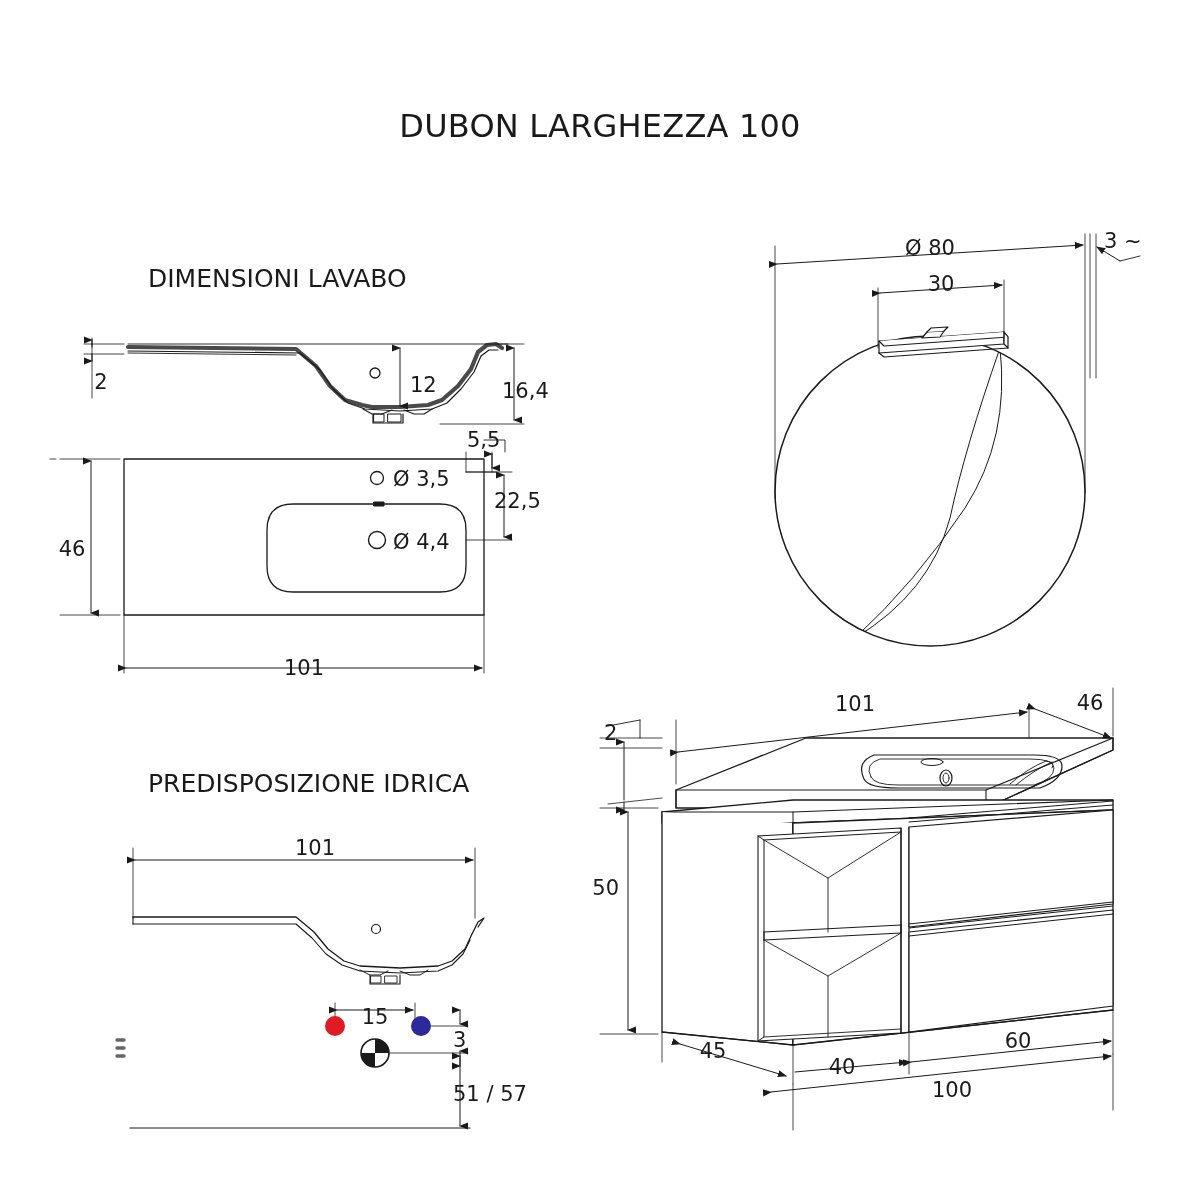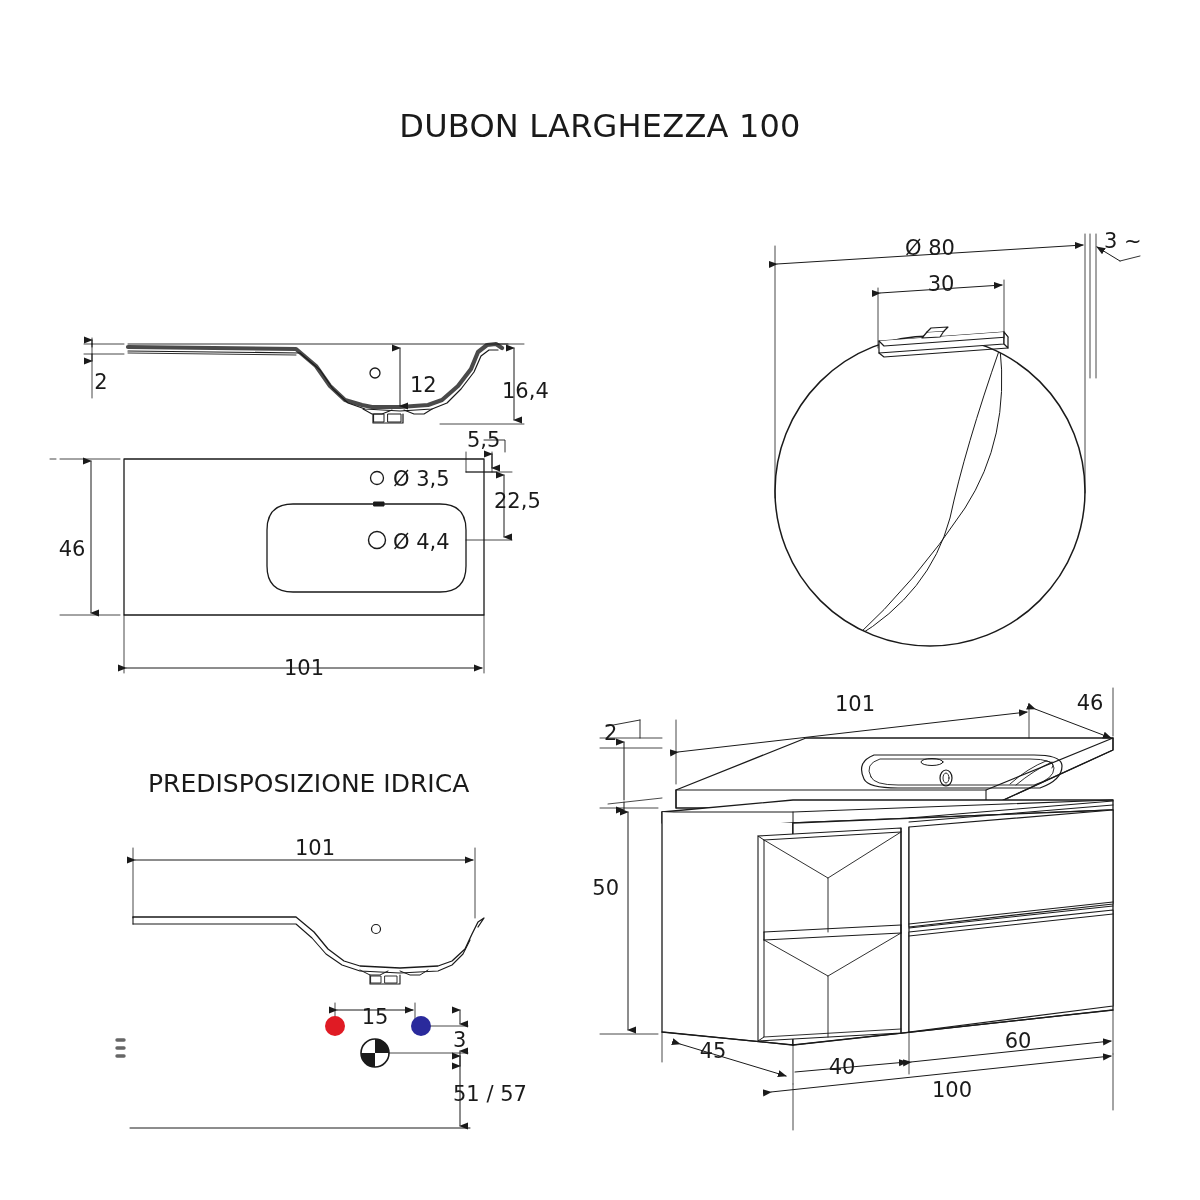--- a/index.html
+++ b/index.html
@@ -51,20 +51,21 @@
     fill: #1a1a1a;
   }
 </style>
 </head>
 <body>
 
 <div id="sheet">
 
   <div class="txt" id="title">DUBON LARGHEZZA 100</div>
 
+  <div class="txt" id="lbl-lavabo">DIMENSIONI LAVABO</div>
 
   <div class="txt" id="lbl-idrica">PREDISPOSIZIONE IDRICA</div>
 
   <svg width="1200" height="1200" viewBox="0 0 1200 1200">
     <defs>
       <marker id="ahR" viewBox="0 0 10 10" refX="9" refY="5" markerWidth="9" markerHeight="9" orient="auto-start-reverse">
         <path d="M0,1 L10,5 L0,9 z" fill="#1a1a1a"></path>
       </marker>
       <marker id="ahL" viewBox="0 0 10 10" refX="1" refY="5" markerWidth="9" markerHeight="9" orient="auto-start-reverse">
         <path d="M10,1 L0,5 L10,9 z" fill="#1a1a1a"></path>

